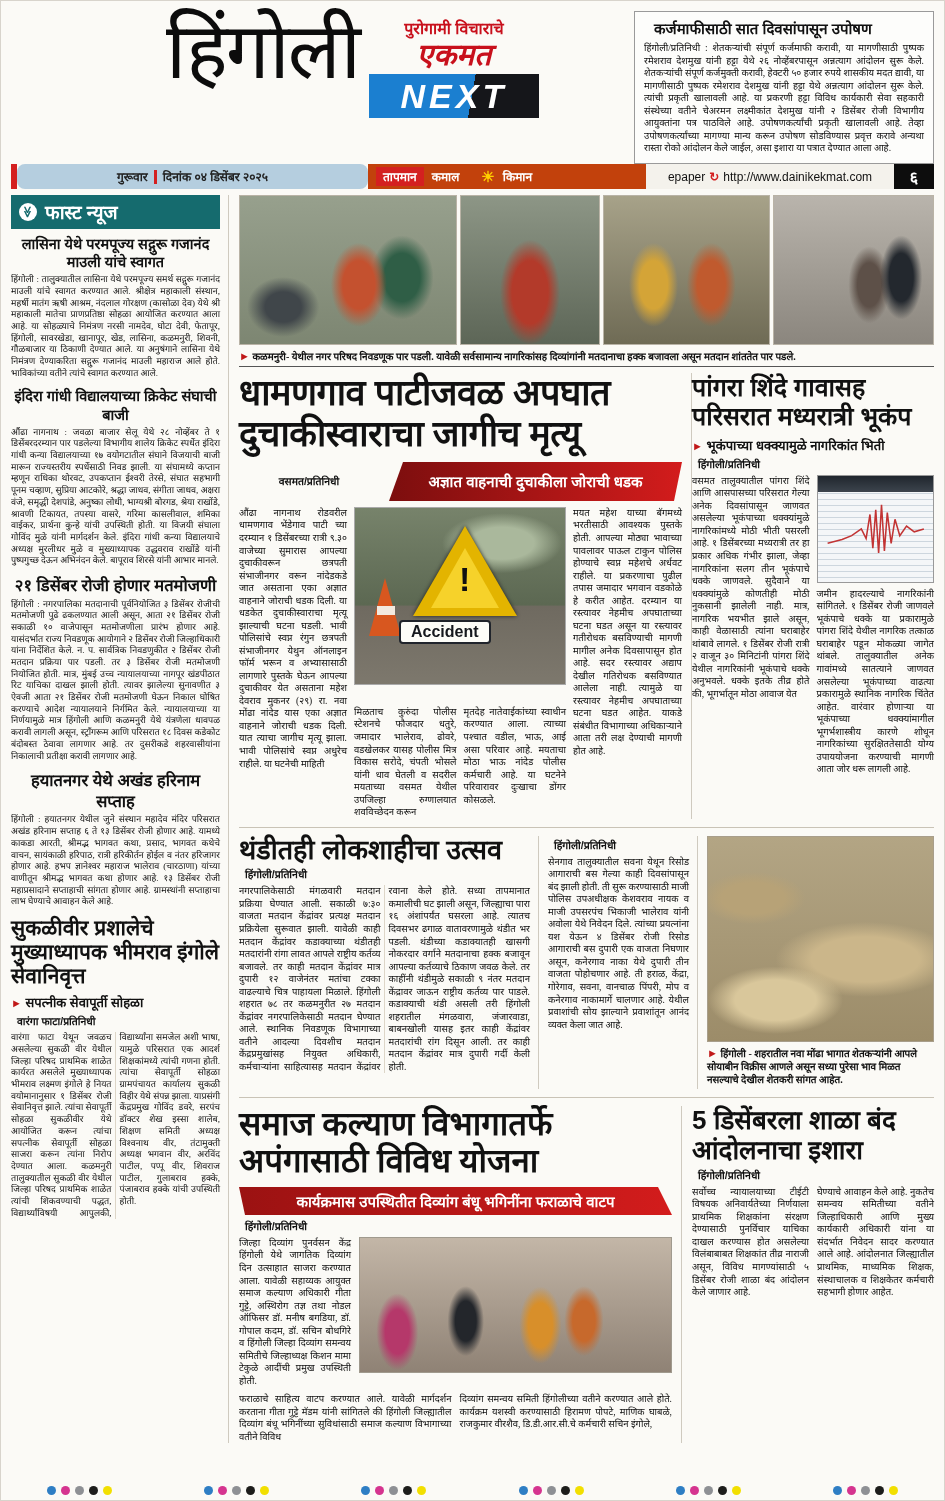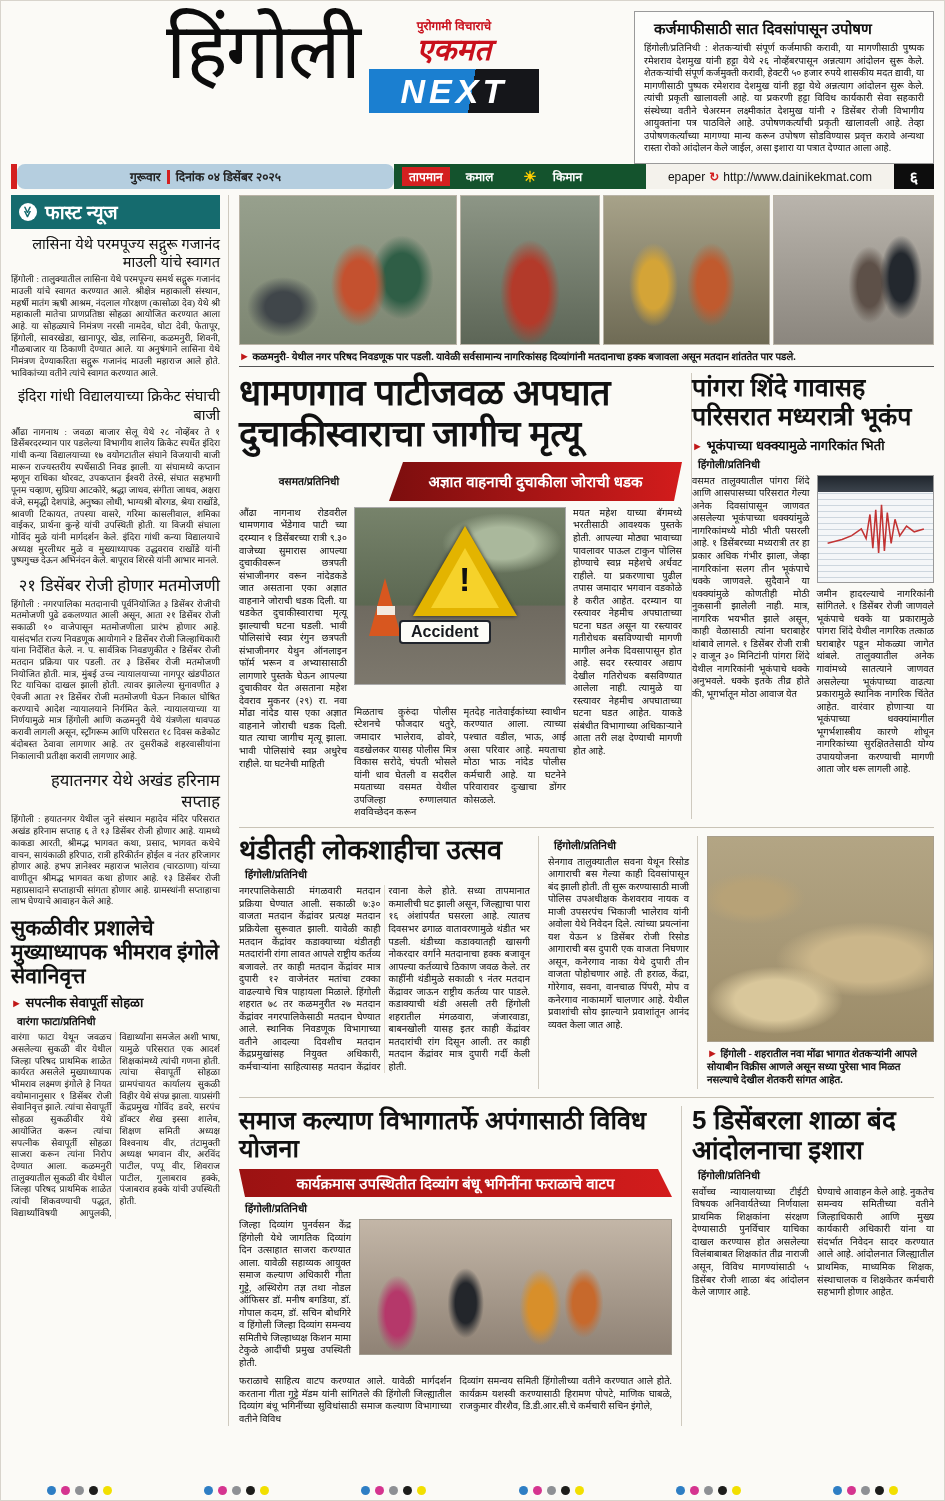--- a/index.html
+++ b/index.html
@@ -6,50 +6,50 @@
   html,body { background:#ffffff; }
   body { font-family:"Liberation Serif", serif; color:#111; }
   .page { position:relative; width:945px; height:1501px; margin:0 auto; background:#fbfaf6;
           border:1px solid #d8d4cc; overflow:hidden; }
 
   
   .mast-row { display:flex; align-items:flex-start; padding:10px 10px 0 10px; height:160px; }
   .mast-left { flex:1; display:flex; justify-content:center; align-items:flex-start; gap:10px; padding-left:60px; }
   .mast-title { font-family:"Liberation Sans", sans-serif; font-weight:normal; font-size:78px; line-height:1.05; letter-spacing:-2px; color:#0c0c0c; }
   .next-stack { display:flex; flex-direction:column; align-items:center; margin-top:6px; }
-  .tagline { color:#c8101c; font-family:"Liberation Sans", sans-serif; font-weight:bold; font-size:12px; }
+  .tagline { color:#c8101c; font-family:"Liberation Sans", sans-serif; font-weight:bold; font-size:16px; }
   .ekmat { color:#c8101c; font-family:"Liberation Serif", serif; font-weight:bold; font-style:italic; font-size:30px; line-height:1; margin:1px 0 4px 0; }
   .next-logo { width:170px; height:44px; background:linear-gradient(100deg,#1b7fd0 0%,#1b7fd0 60%,#15161a 60%);
                color:#fff; font-family:"Liberation Sans", sans-serif; font-weight:bold; font-style:italic;
                font-size:34px; letter-spacing:4px; display:flex; align-items:center; justify-content:center; }
   .topright-box { width:300px; border:1px solid #9a9a9a; padding:6px 9px 8px 9px; background:#fdfdfb; }
   .topright-title { font-family:"Liberation Sans", sans-serif; font-weight:bold; font-size:15px; margin:0 0 4px 10px; }
   .topright-body { font-size:9.5px; line-height:1.32; text-align:justify; }
 
   
   .datebar { display:flex; align-items:stretch; height:25px; margin:3px 10px 0 10px; font-family:"Liberation Sans", sans-serif; }
   .db-red { width:6px; background:#d42020; }
   .db-blue { flex:1; background:#b5cedf; display:flex; align-items:center; justify-content:center; gap:6px; font-size:12px; font-weight:bold; color:#222;border-radius:8px; }
   .db-sep { display:inline-block; width:3px; height:14px; background:#d42020; }
-  .db-black { width:252px; background:#14532d; color:#fff; display:flex; align-items:center; gap:16px; padding:0 8px; font-size:12px; font-weight:bold; }
+  .db-black { width:278px; background:#c2410c; color:#fff; display:flex; align-items:center; gap:8px; padding:0 8px; font-size:12px; font-weight:bold; }
   .db-temp { background:#d42020; color:#fff; padding:1px 7px; font-size:12px; }
   .db-sun { color:#ffcf00; font-size:15px; margin-left:14px; }
   .db-white { width:248px; background:#f4f2ec; display:flex; align-items:center; justify-content:center; gap:4px; font-size:12px; color:#111; }
   .db-ep-ic { color:#d42020; font-weight:bold; }
   .db-page { width:40px; background:#0d0d0d; color:#fff; display:flex; align-items:center; justify-content:center; font-size:16px; font-weight:bold; }
 
   
   .content { display:grid; grid-template-columns:218px 1fr; gap:10px; padding:6px 10px 24px 10px; }
   .rail { border-right:1px solid #cfcabf; padding-right:8px; }
 
   .fn-header { background:#156b6e; color:#fff; display:flex; align-items:center; gap:8px;
                font-family:"Liberation Sans", sans-serif; font-weight:bold; font-size:19px; padding:4px 8px; margin-bottom:6px; }
   .fn-ic { width:18px; height:18px; border-radius:50%; background:#fff; color:#156b6e; display:flex; align-items:center; justify-content:center; font-size:11px; font-weight:bold; transform:rotate(90deg); }
   .fn-item { margin-bottom:8px; }
-  .fn-title { font-family:"Liberation Sans", sans-serif; font-weight:normal; font-size:14.5px; text-align:right; line-height:1.25; margin:4px 0 3px 0; }
+  .fn-title { font-family:"Liberation Sans", sans-serif; font-weight:bold; font-size:14.5px; text-align:center; line-height:1.25; margin:4px 0 3px 0; }
   .fn-title.big { font-size:16.5px; }
   .small-body { font-size:9px; line-height:1.3; text-align:justify; }
 
   .retire { margin-top:6px; }
   .retire-hl { font-family:"Liberation Sans", sans-serif; font-weight:bold; font-size:21px; line-height:1.15; }
   .kicker { font-family:"Liberation Sans", sans-serif; font-weight:bold; font-size:13px; margin:5px 0 3px 0; }
   .arrow { color:#c01818; font-size:11px; }
   .byline { font-family:"Liberation Sans", sans-serif; font-weight:bold; font-size:10.5px; margin:2px 0 4px 6px; }
   .twocol { column-count:2; column-gap:8px; column-rule:1px solid #ddd6c8; }
 
@@ -97,21 +97,21 @@
   .mid-row { display:grid; grid-template-columns:300px 150px 1fr; gap:9px; }
   .cold-hl { font-family:"Liberation Sans", sans-serif; font-weight:bold; font-size:27px; line-height:1.1; }
   .bus-hl { font-family:"Liberation Sans", sans-serif; font-weight:bold; font-size:17px; line-height:1.2; }
   .soy-photo { height:206px; border:1px solid #a89e8b;
                background:radial-gradient(90px 45px at 30% 80%,#d9c79b 0 45%,transparent 75%),radial-gradient(120px 50px at 70% 60%,#cbb68a 0 45%,transparent 75%),radial-gradient(70px 35px at 20% 30%,#b7a277 0 45%,transparent 75%),linear-gradient(#b3a584,#9c8c69); }
   .mid-col { border-right:1px solid #cfcabf; padding-right:8px; }
 
   
   .bot-row { display:grid; grid-template-columns:1fr 242px; gap:10px; margin-top:2px; }
   .bot-left { border-right:1px solid #cfcabf; padding-right:9px; }
-  .welf-hl { font-family:Liberation Sans, sans-serif; font-weight:bold; font-size:25px; line-height:1.12; }
+  .welf-hl { font-family:Liberation Serif, serif; font-weight:bold; font-size:33px; line-height:1.12; }
   .welf-banner { background:linear-gradient(90deg,#9b1212,#d31c1c); color:#fff; font-family:"Liberation Sans", sans-serif;
                  font-weight:bold; font-size:15px; display:flex; align-items:center; justify-content:center; height:28px;
                  margin:7px 0 4px 0; clip-path:polygon(0 0,calc(100% - 14px) 0,100% 100%,6px 100%); }
   .welf-top { display:grid; grid-template-columns:112px 1fr; gap:8px; }
   .group-photo { height:136px; border:1px solid #a09a8e;
                  background:radial-gradient(30px 55px at 12% 70%,#b5386a 0 40%,transparent 70%),radial-gradient(30px 55px at 58% 65%,#d88f2a 0 40%,transparent 70%),radial-gradient(28px 50px at 72% 62%,#c7692c 0 40%,transparent 70%),radial-gradient(26px 50px at 34% 62%,#23262b 0 40%,transparent 70%),linear-gradient(#c3b6a7,#8f8275); }
   .welf-cols { display:flex; gap:8px; margin-top:6px; }
   .welf-cols > div { flex:1; }
   .school-hl { font-family:"Liberation Sans", sans-serif; font-weight:bold; font-size:26px; line-height:1.15; }
   .school-cols { display:flex; gap:8px; margin-top:3px; }

